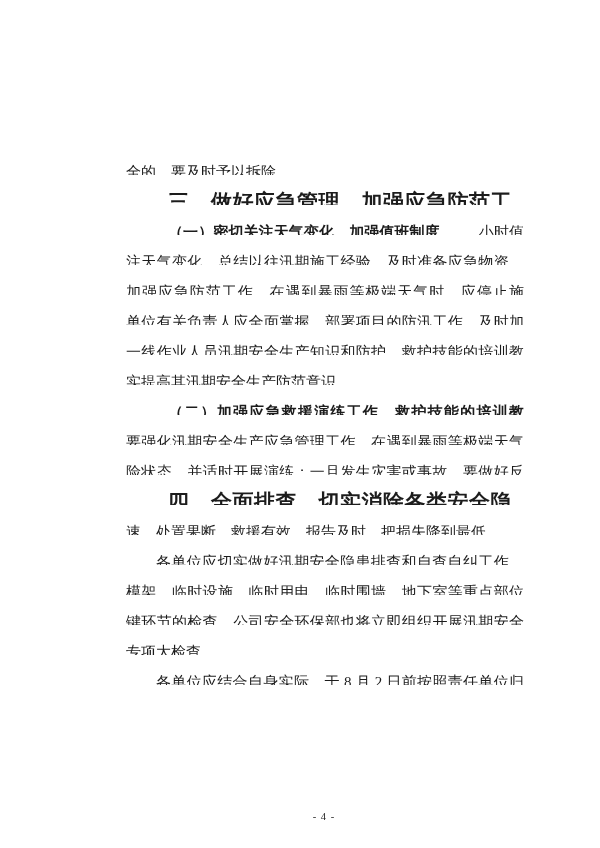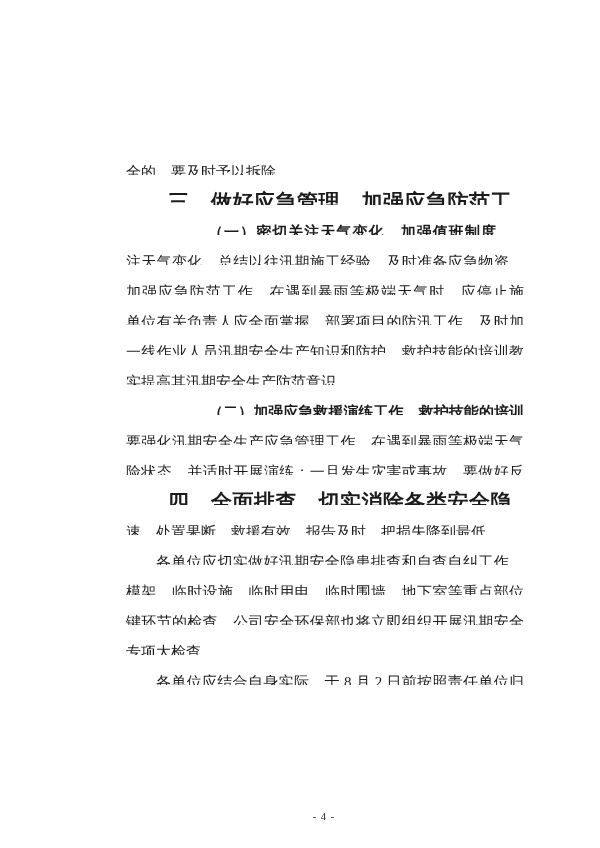--- a/index.html
+++ b/index.html
@@ -35,21 +35,21 @@
 
   
   .h {
     font-family: "Liberation Sans", sans-serif;
     font-weight: 700;
     font-size: 21px;
     letter-spacing: 0.5px;
   }
 
   
-  .lead { font-weight: 700; margin-left: 40px; }
+  .lead { font-weight: 700; }
 
   .pagenum {
     position: absolute;
     top: 775px;
     left: 0;
     width: 600px;
     text-align: center;
     font-size: 10.5px;
     letter-spacing: 1px;
     color: #2a2a2a;

